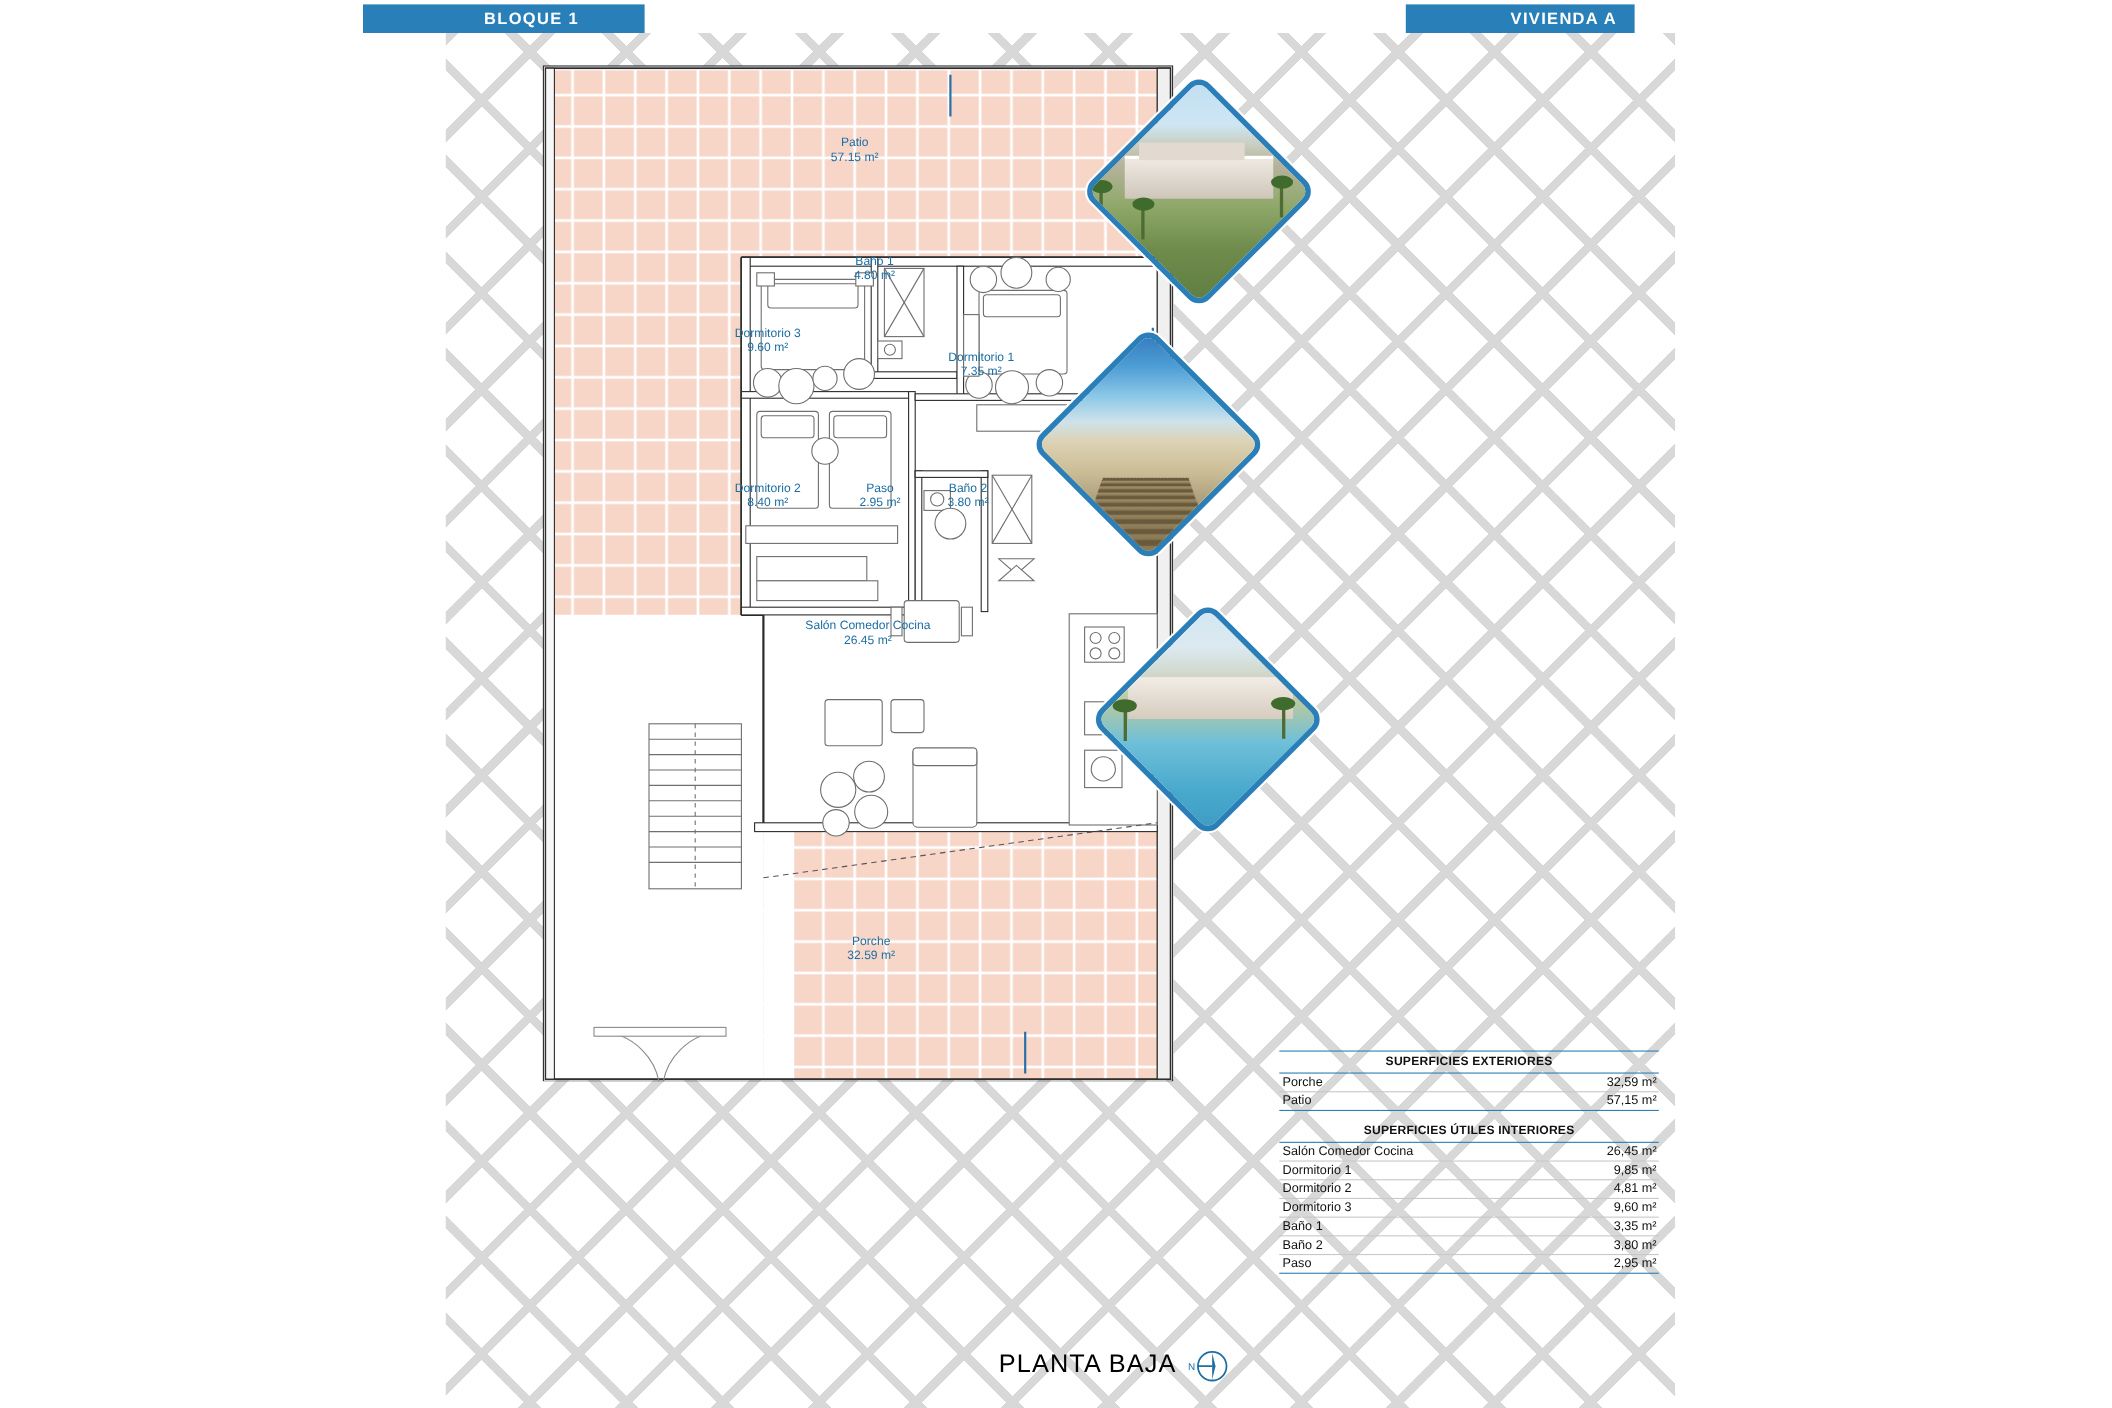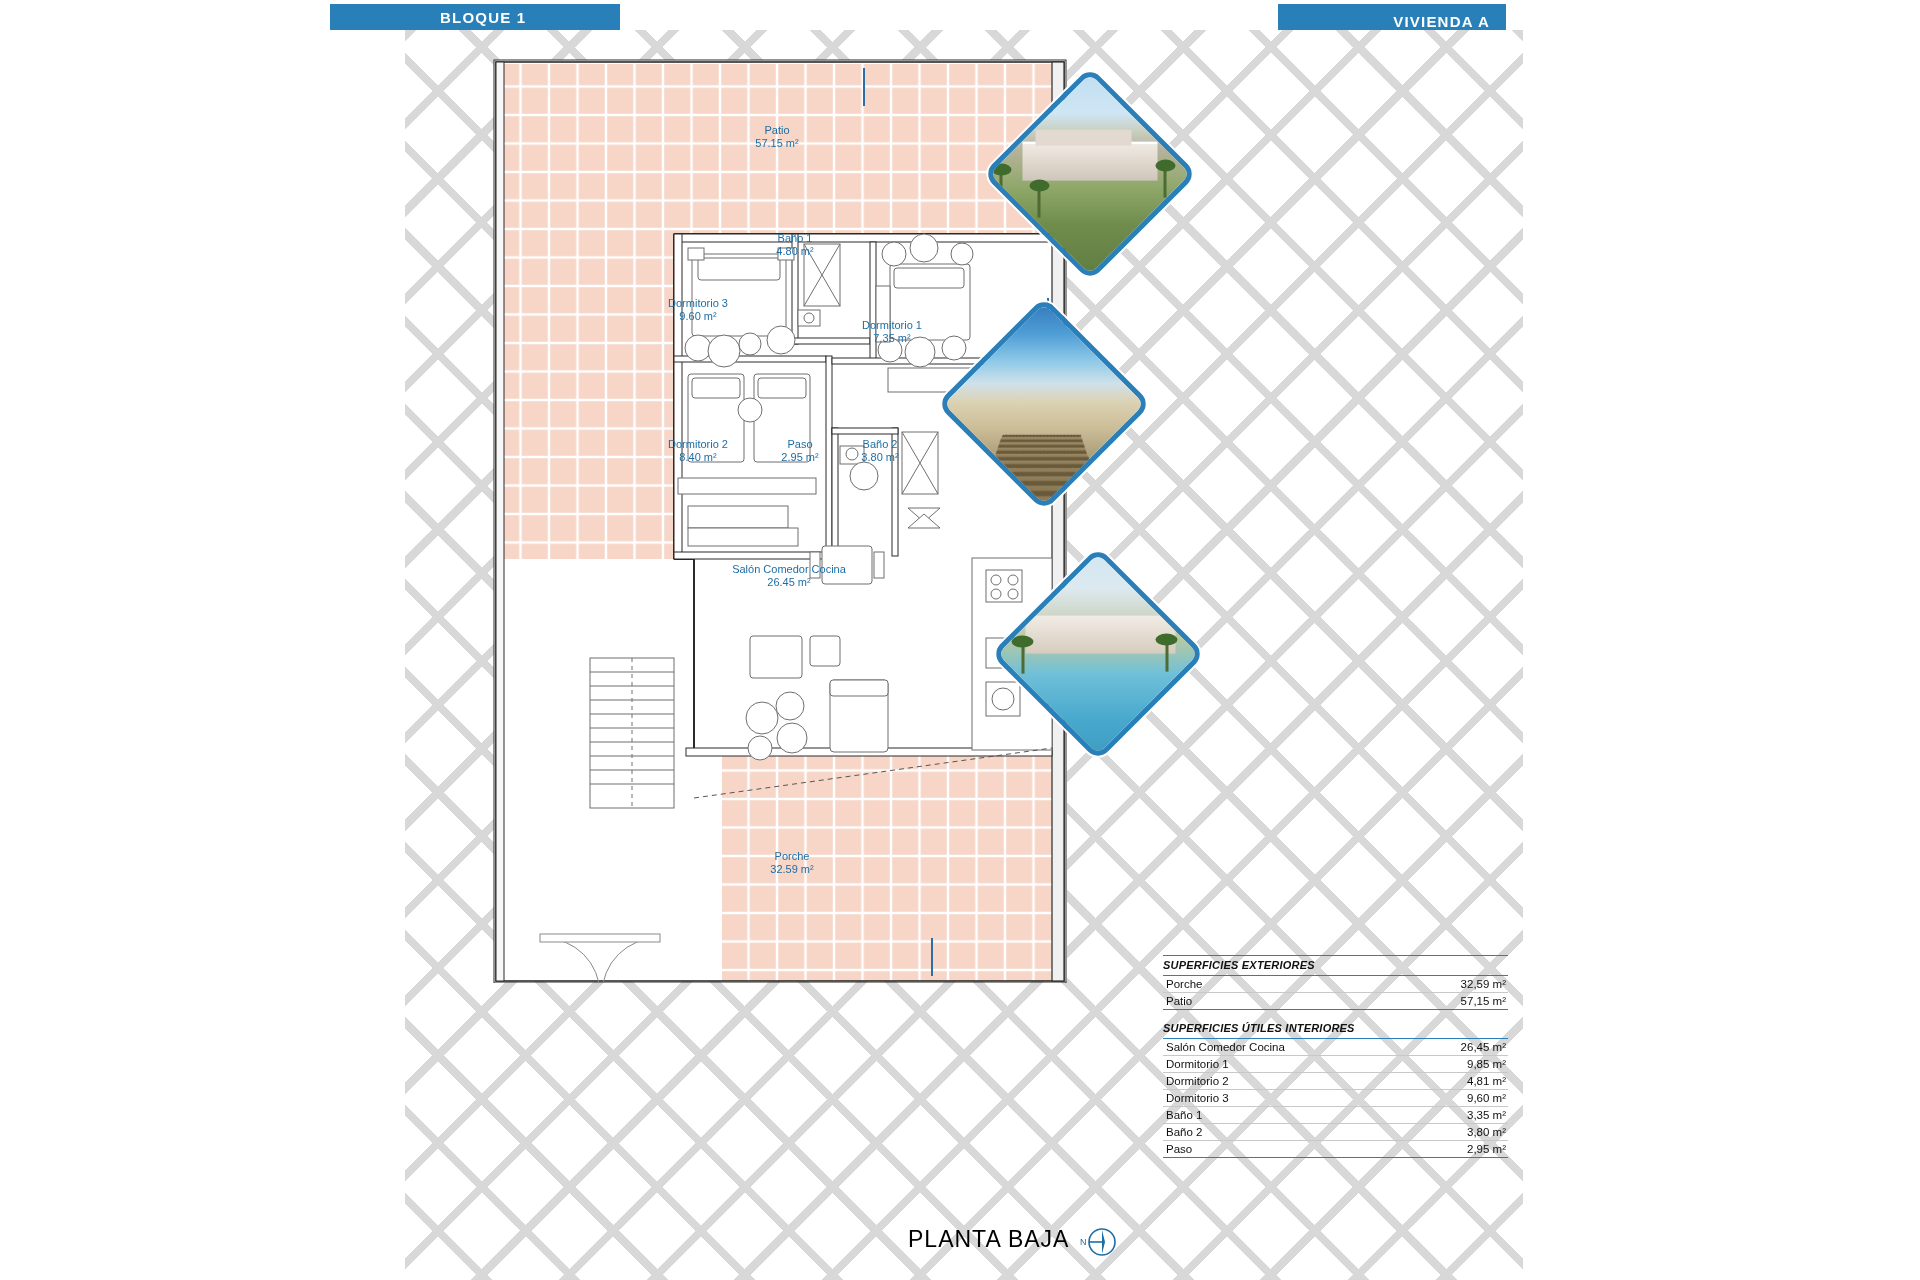--- a/index.html
+++ b/index.html
@@ -49,31 +49,30 @@
     background: #2980b9;
     color: #ffffff;
     font-weight: bold;
     font-size: 15px;
     letter-spacing: 1.2px;
     display: flex;
     align-items: center;
   }
   .hdr-left {
     left: 330px;
-    width: 290px;
+    width: 256px;
     padding-left: 110px;
     box-sizing: border-box;
   }
   .hdr-right {
     left: 1278px;
-    width: 228px;
+    width: 208px;
     justify-content: flex-end;
     padding-right: 16px;
     box-sizing: border-box;
-    align-items: flex-end;
   }
   
   .plan {
     position: absolute;
     left: 492px;
     top: 58px;
     width: 577px;
     height: 925px;
   }
   .plan svg { display:block; }
@@ -167,28 +166,27 @@
     background: linear-gradient(to bottom, #f1ece5, #d6ccbe);
   }
   
   .tbl {
     position: absolute;
     font-size: 11.5px;
     color: #111;
     font-family: "Liberation Sans", sans-serif;
   }
   .tbl .title {
-    text-align: left;
+    text-align: center;
     font-weight: bold;
     font-size: 11px;
     letter-spacing: .2px;
     padding: 3px 0 4px;
     border-bottom: 1.6px solid #2a7fb8;
     border-top: 1.6px solid #2a7fb8;
-    font-style: italic;
   }
   .tbl .title.no-top { border-top: none; }
   .tbl .row {
     display: flex;
     justify-content: space-between;
     padding: 2px 2px 2px 3px;
     border-bottom: .8px solid #c8c8c8;
   }
   .tbl .row .val { text-align: center; margin-left: 40px; }
   .tbl .row.last { border-bottom: 1.6px solid #2a7fb8; }

